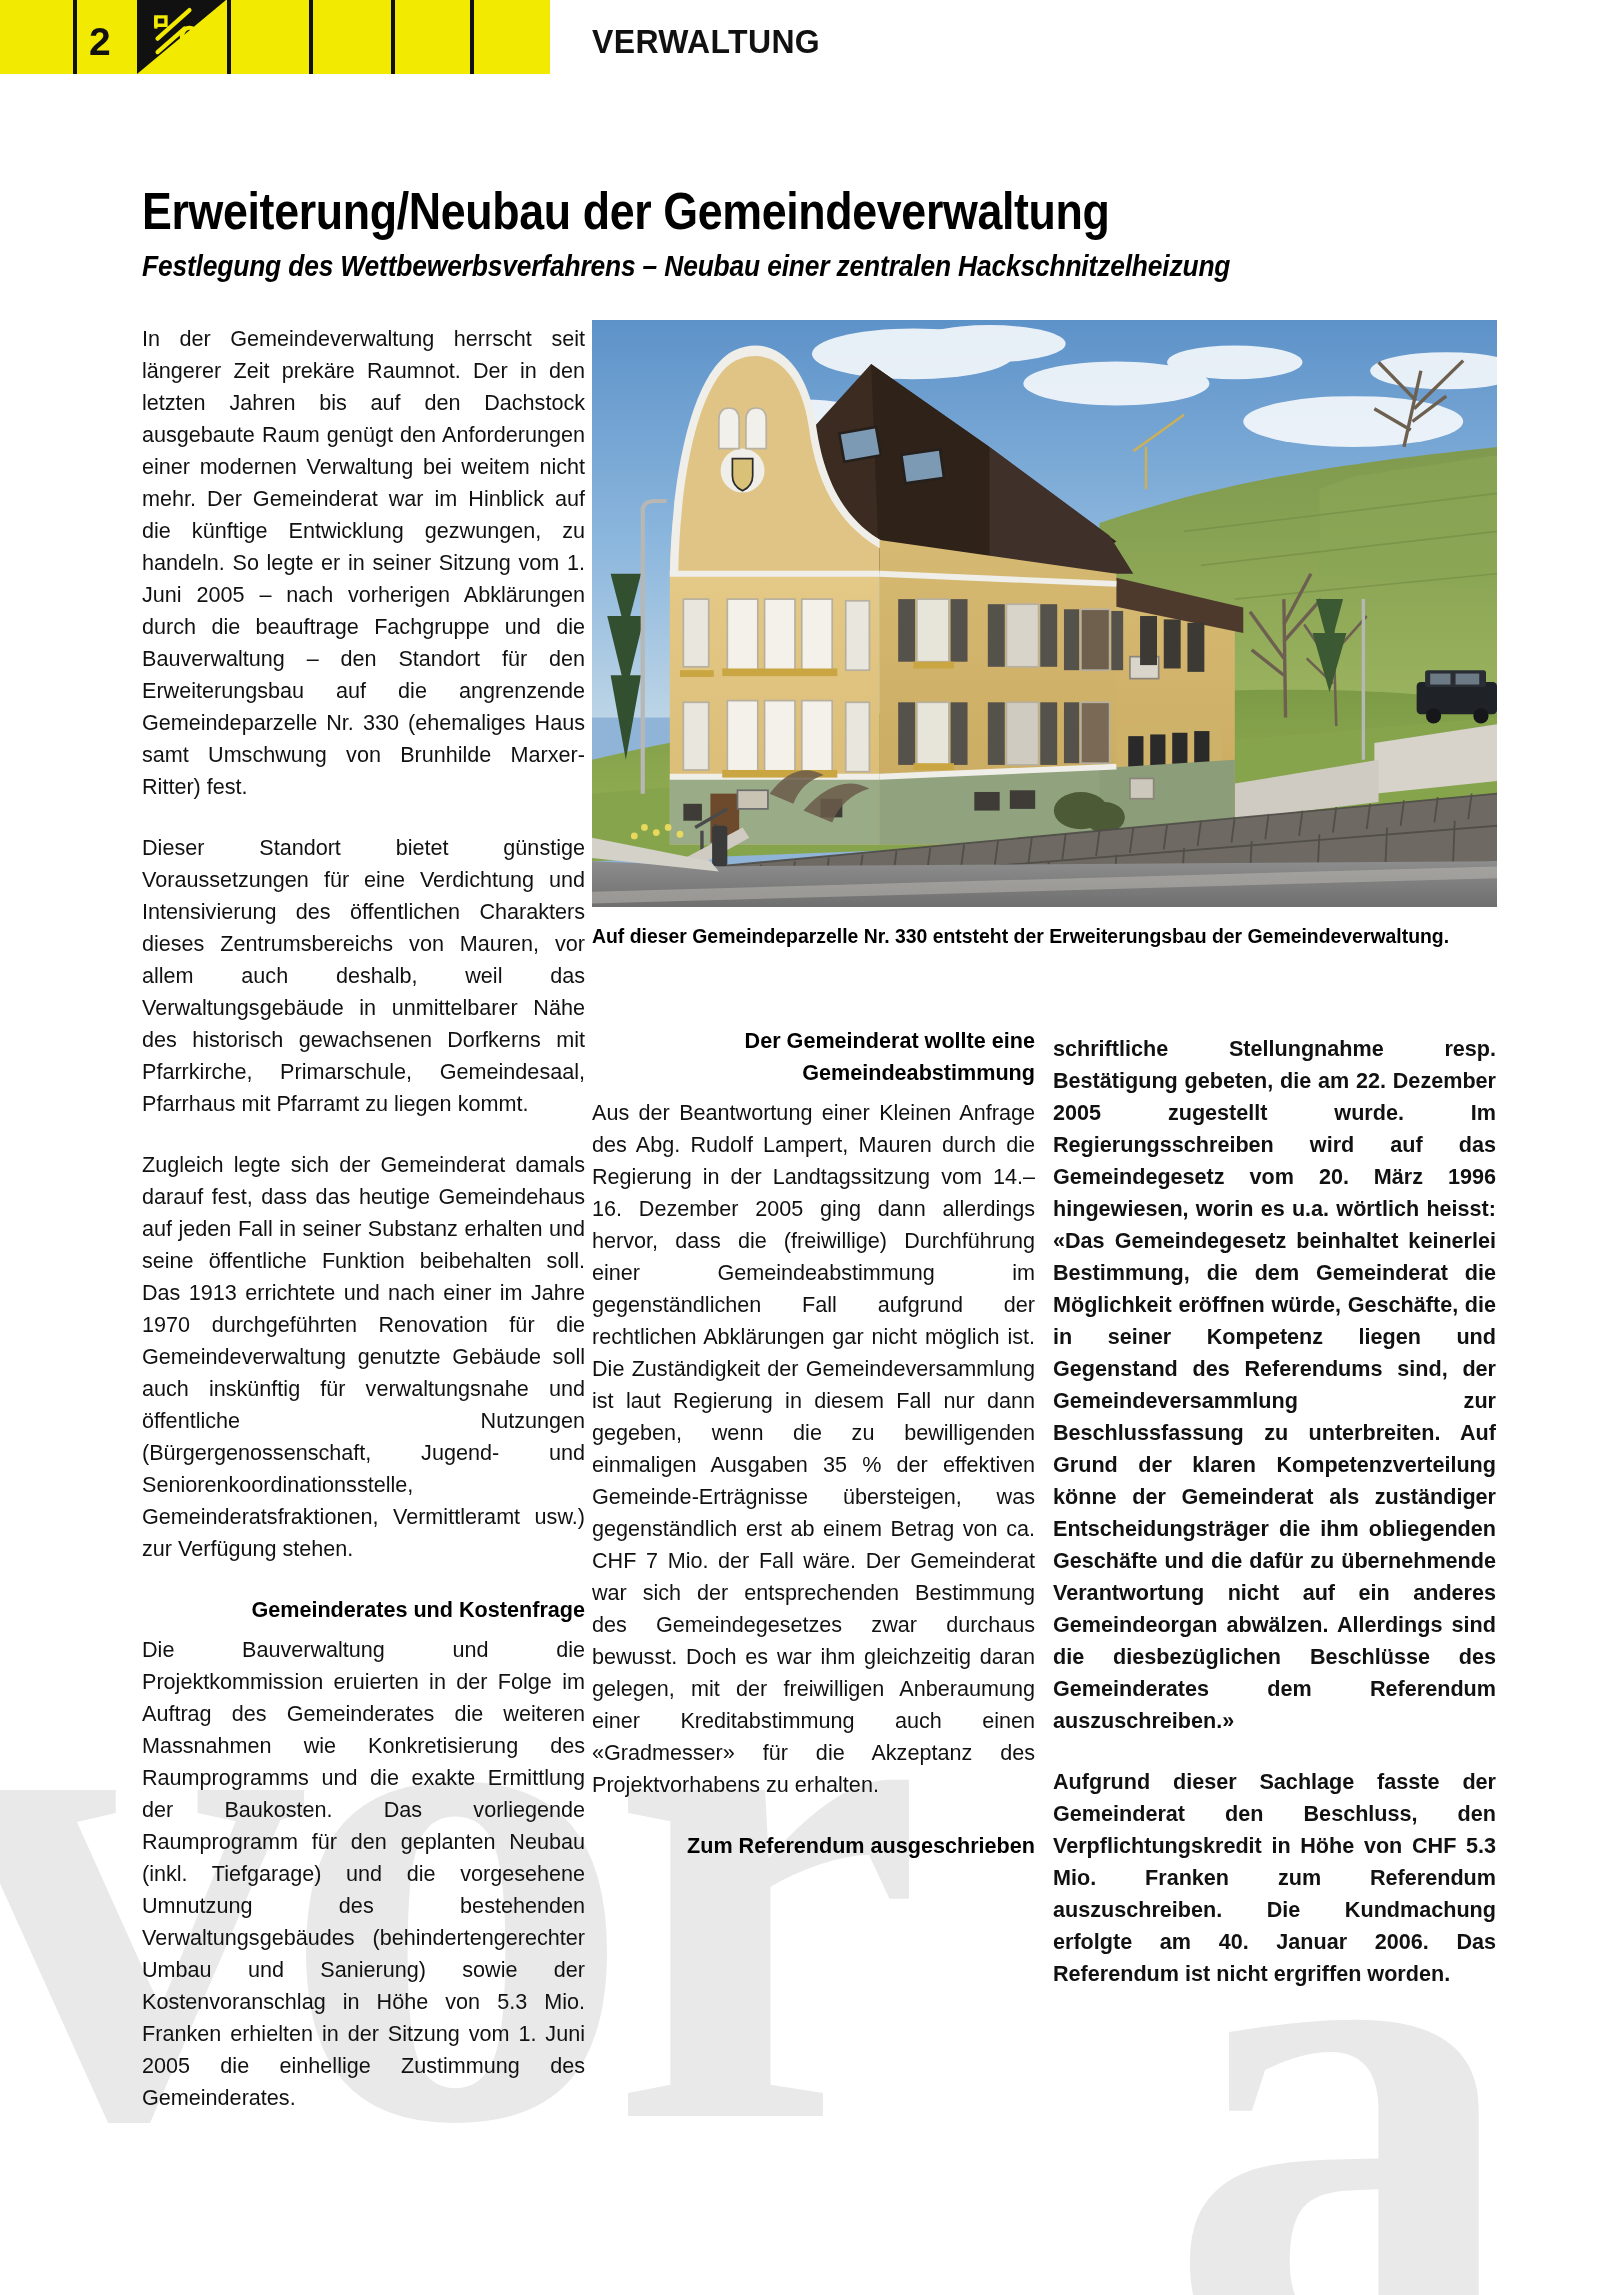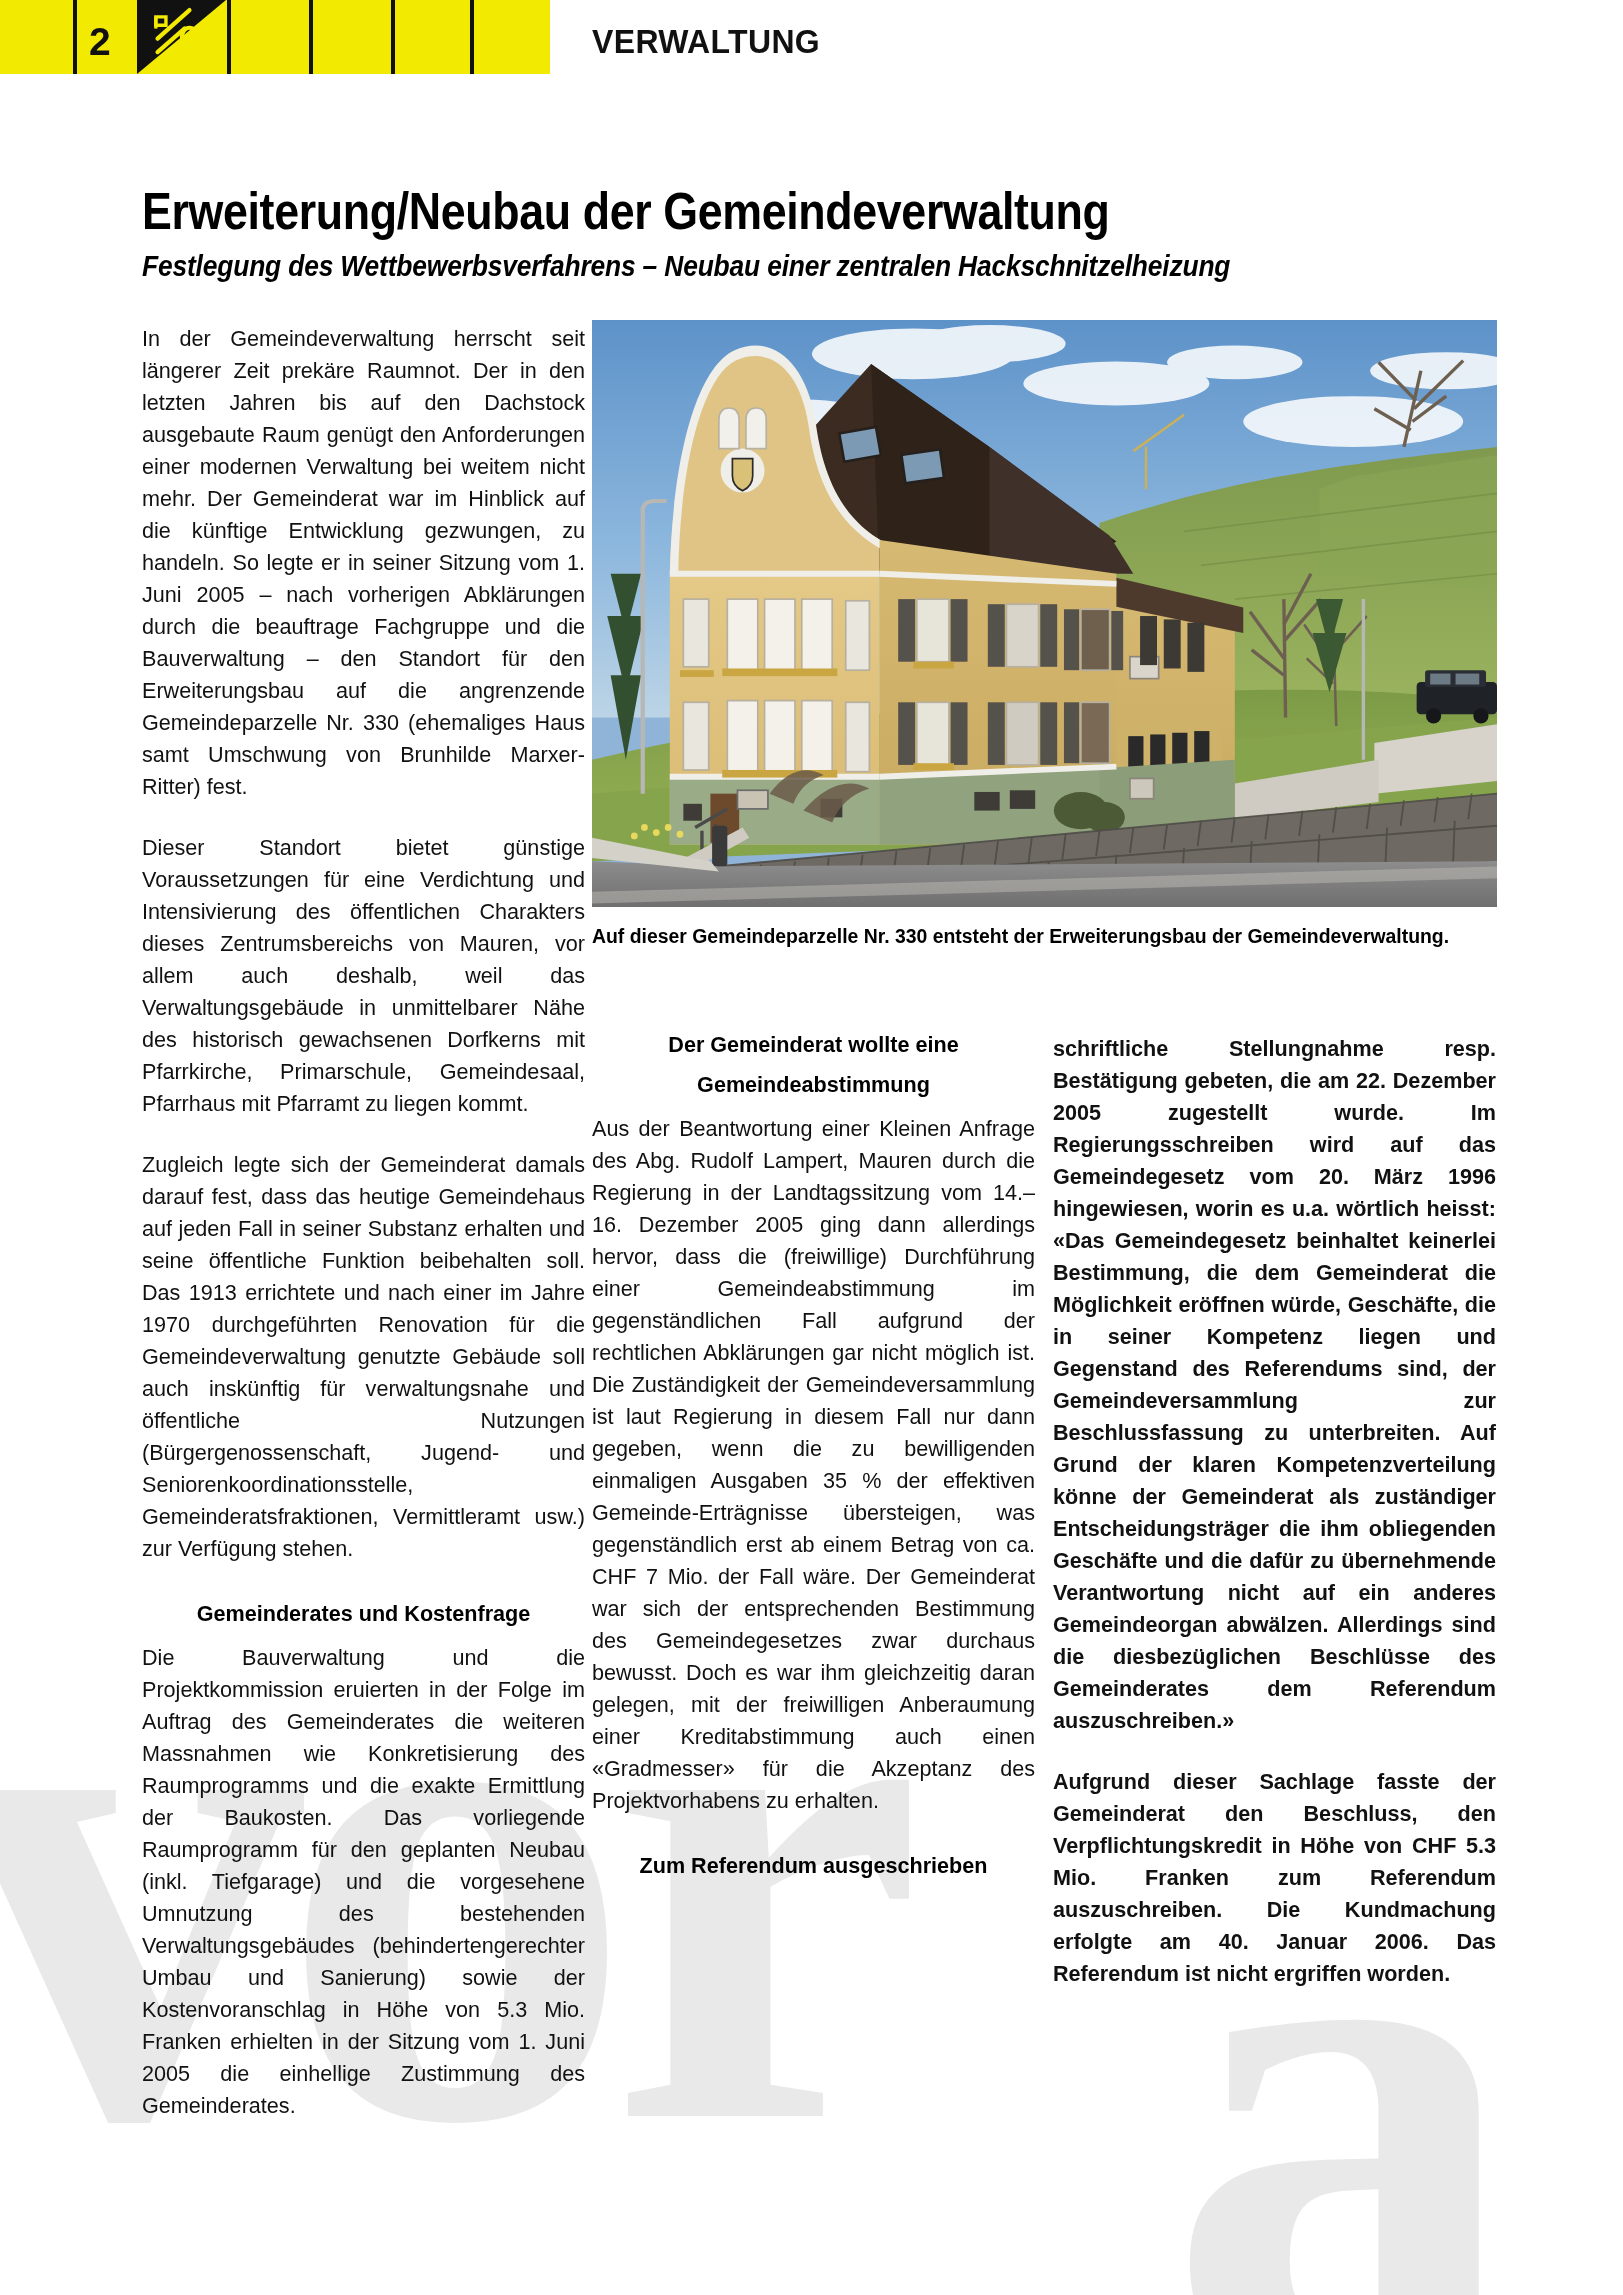--- a/index.html
+++ b/index.html
@@ -86,25 +86,25 @@
     line-height:32px;
     color:#111;
     text-align:justify;
     text-justify:inter-word;
     margin:8px 0 29px 0;
     hyphens:none;
   }
   .para:last-child{margin-bottom:0;}
   .subhead{
     font-size:21.6px;
-    line-height:40px;
+    line-height:32px;
     font-weight:700;
     color:#000;
     margin:0 0 1.7px 0;
-    text-align:center;
+    text-align:right;
   }
 
   
   #photo{
     position:absolute;left:592px;top:320px;width:905px;height:587px;
     z-index:2;overflow:hidden;background:#8fb4d8;
   }
   #photo svg{display:block;}
   #caption{
     position:absolute;left:592px;top:923px;width:907px;

